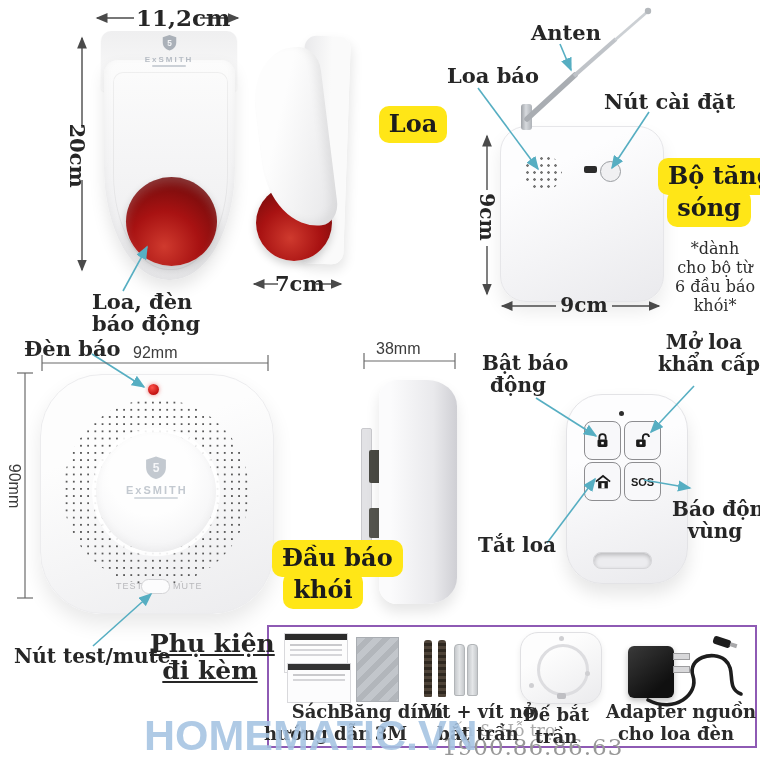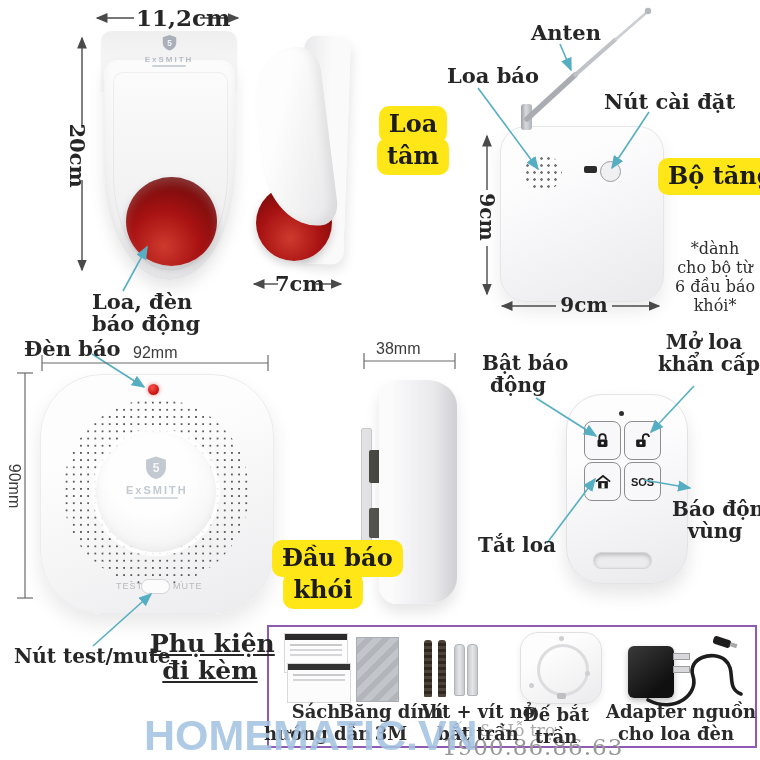--- a/index.html
+++ b/index.html
@@ -233,24 +233,24 @@
     <span style="display:block">khẩn cấp</span>
   </div>
   <div class="cap" style="left:478px;top:533px;width:70px;font-size:20px;">Tắt loa</div>
   <div class="cap" style="left:672px;top:498px;width:86px;font-size:20px;line-height:22px;">
     <span style="display:block">Báo động</span>
     <span style="display:block">vùng</span>
   </div>
 
   <div class="tagwrap" style="left:362px;top:106px;width:102px;">
     <span class="tagline">Loa</span>
-    <span class="tagline">tâm</span>
   </div>
   <div class="tagwrap" style="left:658px;top:158px;width:102px;">
     <span class="tagline">Bộ tăng</span>
+    <span class="tagline">sóng</span>
   </div>
   <div class="tagwrap" style="left:272px;top:540px;width:102px;">
     <span class="tagline">Đầu báo</span>
     <span class="tagline">khói</span>
   </div>
 
   <div class="cap" style="left:150px;top:630px;width:120px;font-size:25px;line-height:27px;text-decoration:underline;">
     <span style="display:block">Phụ kiện</span>
     <span style="display:block">đi kèm</span>
   </div>

